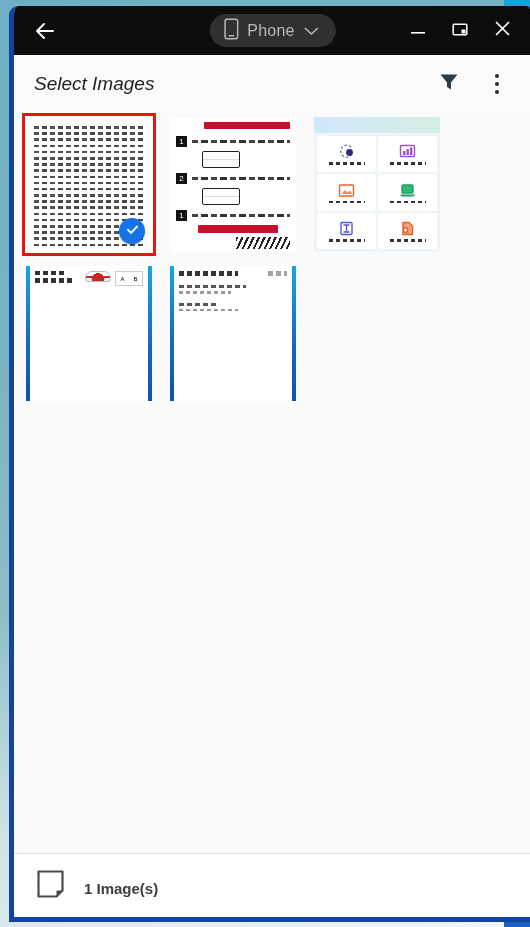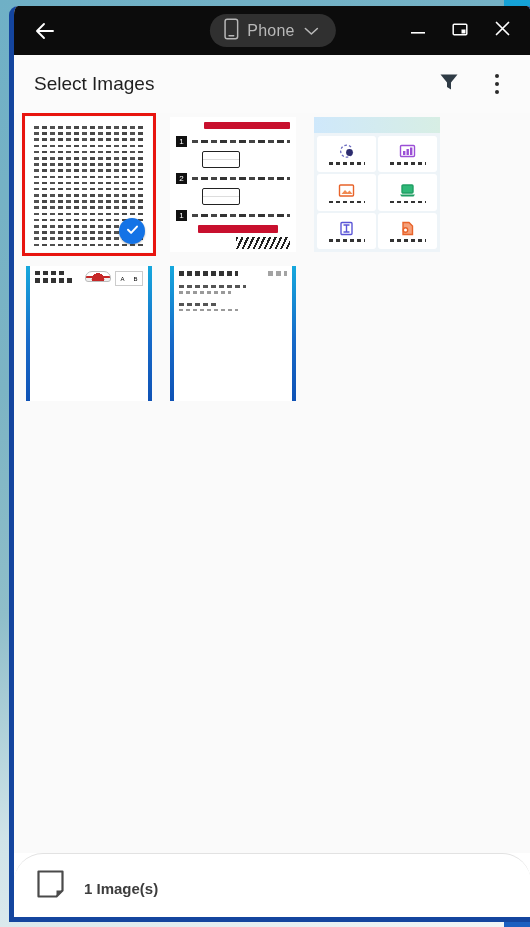--- a/index.html
+++ b/index.html
@@ -70,20 +70,21 @@
     display: flex; align-items: center; justify-content: center;
     cursor: pointer;
   }
 
   
   .header {
     height: 58px;
     background: #fbfbfb;
     display: flex; align-items: center;
     padding: 0 14px 0 20px;
+    font-style: italic;
   }
   .page-title { font-size: 19px; color: #1f1f1f; }
   .header-actions { margin-left: auto; display: flex; align-items: center; gap: 8px; }
   .hdr-btn {
     width: 40px; height: 40px;
     display: flex; align-items: center; justify-content: center;
     cursor: pointer;
   }
   .kebab { display: flex; flex-direction: column; gap: 3.5px; align-items: center; }
   .kebab i { width: 4.5px; height: 4.5px; background: #2a2a2a; border-radius: 50%; display: block; }
@@ -171,21 +172,20 @@
   .para .s { height:2.5px; width:48%; background: repeating-linear-gradient(90deg,#9a9a9a 0 4px,transparent 4px 7px); }
 
   
   .bottombar {
     position: relative;
     height: 69px;
     background: #ffffff;
     border-top: 1px solid #e2e2e2;
     display: flex; align-items: center;
     padding: 0 14px 0 22px;
-    border-radius: 29px;
   }
   .count-group { display: flex; align-items: center; gap: 12px; }
   .count-label { font-size: 15px; font-weight: bold; color: #3d3d3d; }
   .next-wrap {
     margin-left: auto;
     border: 3px solid #e8150f;
     padding: 4px;
     border-radius: 2px;
   }
   .next-btn {

